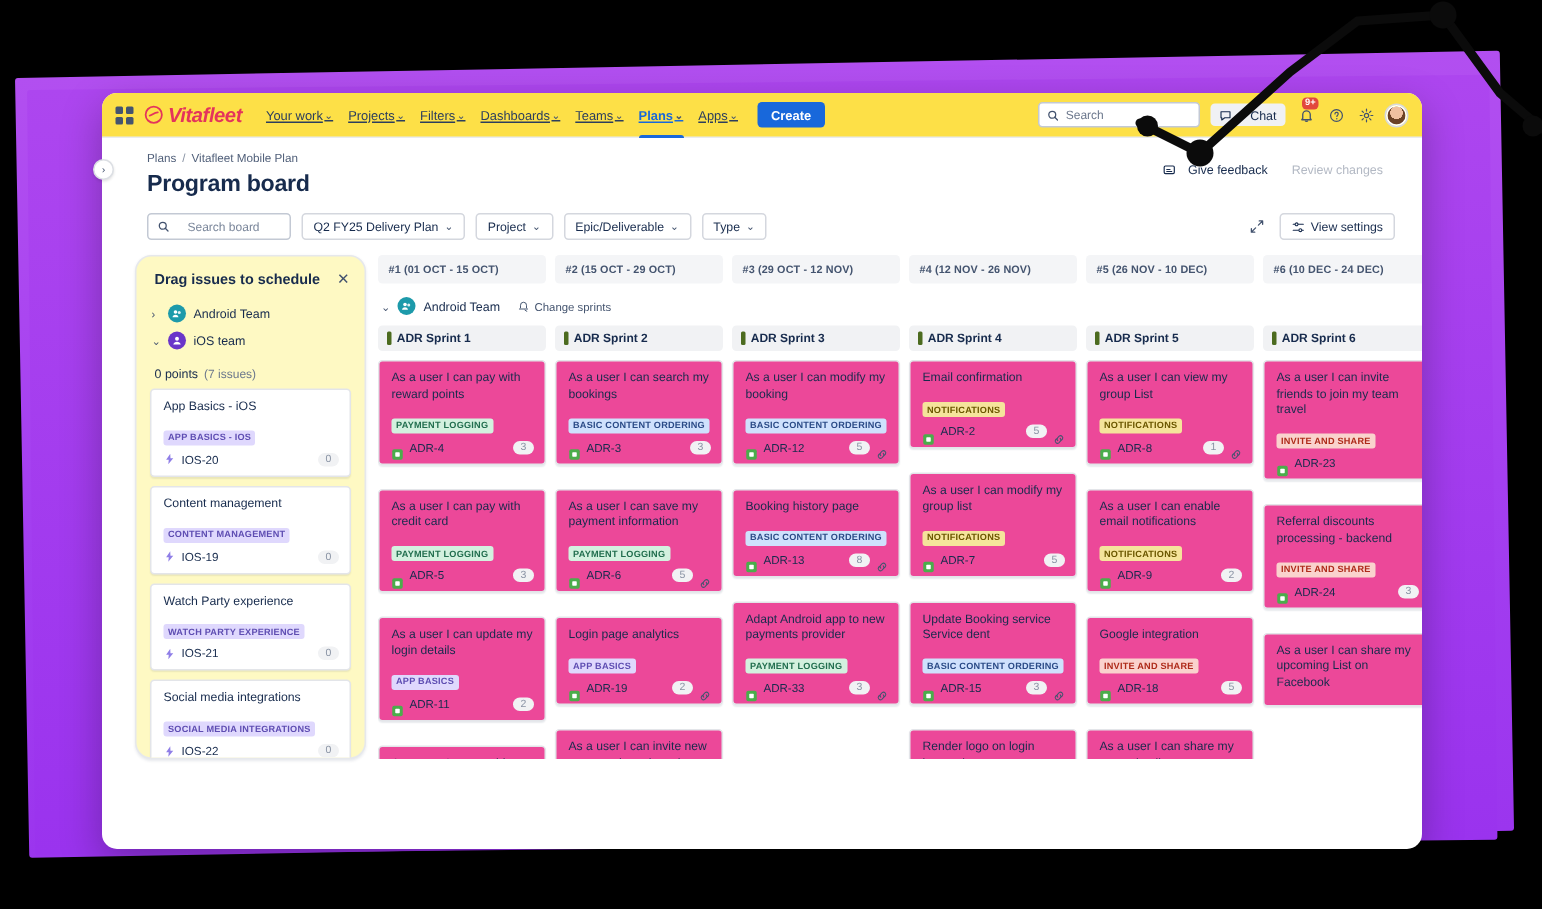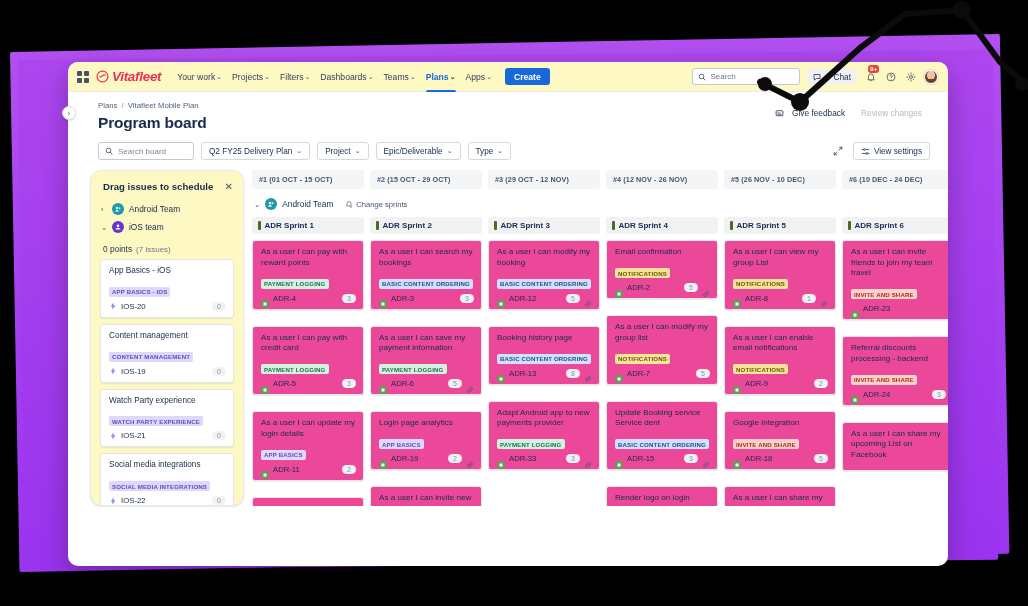--- a/index.html
+++ b/index.html
@@ -37,31 +37,31 @@
     overflow: hidden;
     box-shadow: 0 10px 28px rgba(0,0,0,.28);
   }
 
   
   .topnav {
     height: 30px;
     display: flex; align-items: center;
     padding: 0 8px 0 9px;
     border-bottom: 1px solid #e9ebf0;
-    background: #fef9c3;
+    background: #fde047;
     position: relative;
   }
   .appsgrid { width: 12px; height: 12px; display:grid; grid-template-columns:1fr 1fr; grid-gap:2px; margin-right:7px; }
   .appsgrid i { display:block; width:5px; height:5px; background:#44546f; border-radius:1px; }
   .brand { display:flex; align-items:center; gap:3px; margin-right:11px; }
   .brand-logo { width:13px; height:13px; }
   .brand-text { font-size:13.5px; font-weight:bold; color:#e4345c; letter-spacing:-.3px; font-style:italic; }
   .navitem {
     font-size:8.6px; color:#2c3e5d; padding:0 5px; height:30px;
-    display:flex; align-items:center; cursor:pointer; white-space:nowrap; position:relative;
+    display:flex; align-items:center; cursor:pointer; white-space:nowrap; position:relative;text-decoration:underline;
   }
   .navitem .car { font-size:7px; margin-left:1px; color:#44546f; }
   .navitem.active { color:#1868db; font-weight:600; }
   .navitem.active:after {
     content:''; position:absolute; left:5px; right:5px; bottom:0; height:2px; background:#1868db; border-radius:2px 2px 0 0;
   }
   .create-btn {
     background:#1868db; color:#fff; font-size:8.6px; font-weight:600;
     padding:3.5px 9px; border-radius:3px; margin-left:8px; cursor:pointer; border:none;
   }
@@ -93,21 +93,21 @@
   .crumbs .sep { color:#8993a4; }
   .ptitle { font-size:15.5px; font-weight:bold; color:#172b4d; margin-top:4px; letter-spacing:-.2px; }
 
   .head-right { position:absolute; right:18px; top:12px; display:flex; align-items:center; gap:8px; }
   .lk { display:flex; align-items:center; gap:8px; font-size:8.3px; color:#172b4d; cursor:pointer; }
   .ghost-btn { font-size:8.3px; color:#b3b9c4; padding:4px 8px; border-radius:3px; cursor:default; }
 
   
   .filterbar { display:flex; align-items:center; gap:7px; padding: 10px 18px 0 30px; position:relative; }
   .fsearch {
-    display:flex; align-items:center; gap:5px; border:1px solid #c3c9d4;
+    display:flex; align-items:center; gap:12px; border:1px solid #c3c9d4;
     border-radius:3px; height:18px; width:96px; padding:0 6px;
   }
   .fsearch span { font-size:8px; color:#7a869a; }
   .fbtn {
     display:flex; align-items:center; gap:4px; border:1px solid #d4d7de;
     border-radius:3px; height:18px; padding:0 7px; font-size:8.2px; color:#172b4d; cursor:pointer; background:#fff;
     white-space:nowrap;
   }
   .fbtn .car { font-size:7px; color:#44546f; }
   .fb-right { position:absolute; right:18px; top:10px; display:flex; align-items:center; gap:10px; }

